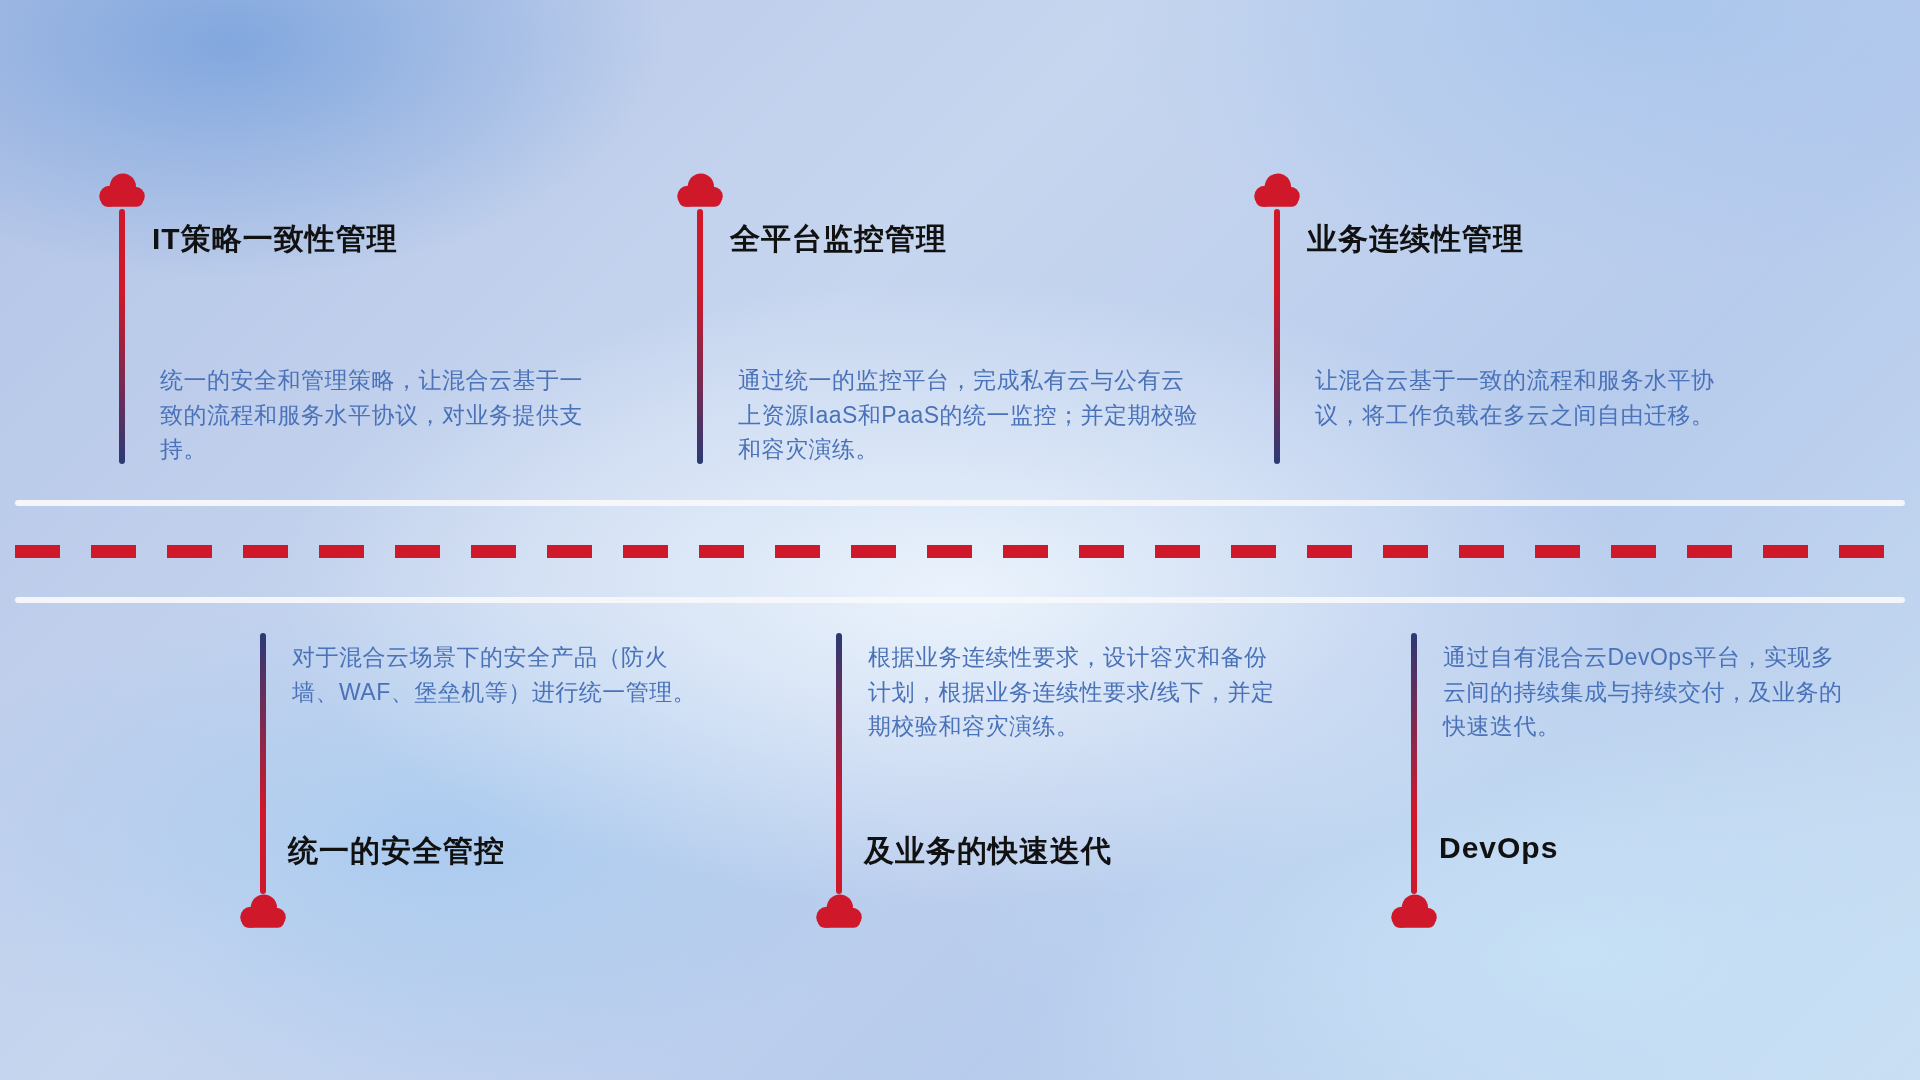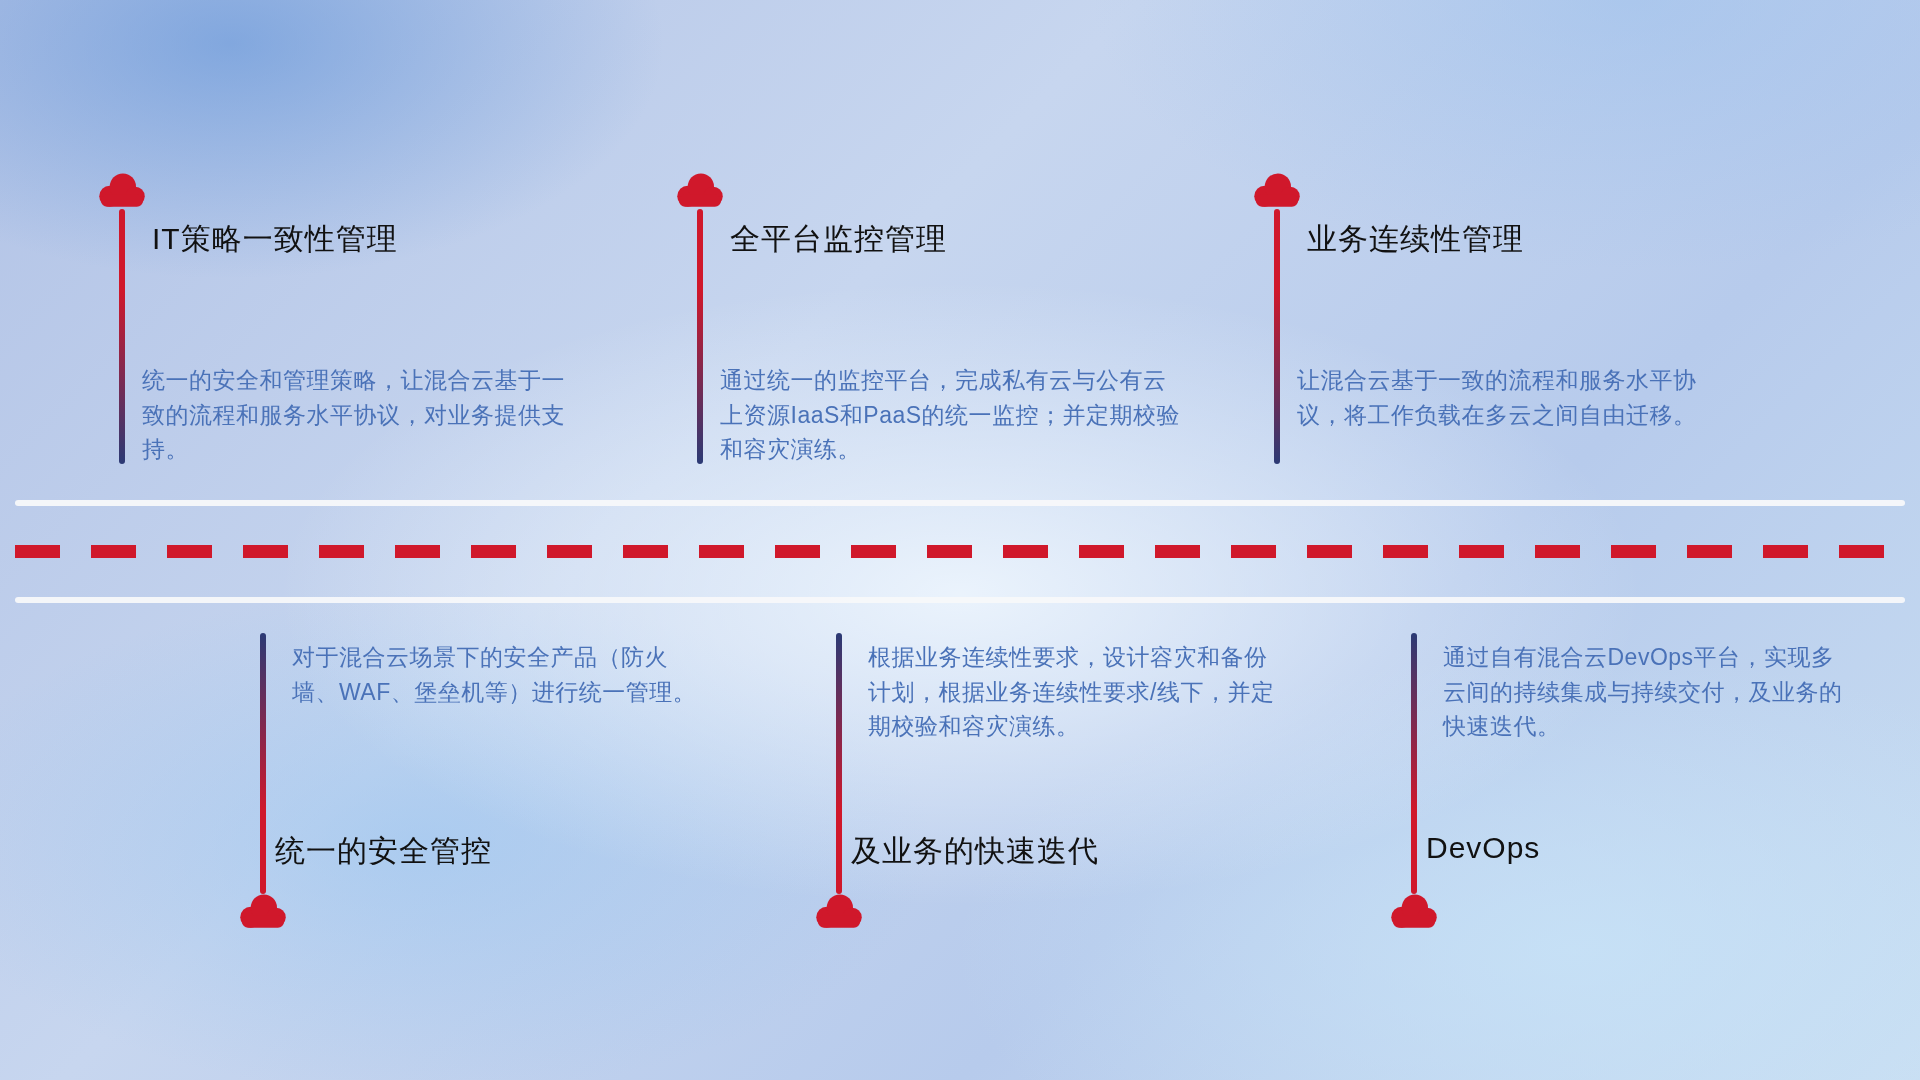--- a/index.html
+++ b/index.html
@@ -51,33 +51,33 @@
     top:38px;height:255px;
     background:linear-gradient(180deg, var(--accent-red) 0%, var(--accent-red) 32%, var(--line-navy) 100%);
   }
   .item.bottom .pin-line{
     top:0;height:261px;
     background:linear-gradient(0deg, var(--accent-red) 0%, var(--accent-red) 32%, var(--line-navy) 100%);
   }
 
   .title{
     position:absolute;white-space:nowrap;
-    font-size:30px;font-weight:400;color:var(--title-color);
+    font-size:30px;font-weight:700;color:var(--title-color);
     letter-spacing:1px;
     text-align:center;
   }
   .item.top .title{left:58px;top:48px;}
-  .item.bottom .title{left:40px;top:198px;}
+  .item.bottom .title{left:53px;top:198px;}
 
   .desc{
     position:absolute;width:var(--dw);
     font-size:23px;line-height:1.5;color:var(--desc-blue);
     letter-spacing:.5px;
   }
-  .item.top .desc{left:48px;top:192px;}
+  .item.top .desc{left:66px;top:192px;}
   .item.bottom .desc{left:57px;top:7px;}
 
   .i1{--x:122px;--dw:425px;}
   .i2{--x:700px;--dw:465px;}
   .i3{--x:1277px;--dw:430px;}
   .i4{--x:263px;--dw:416px;}
   .i5{--x:839px;--dw:422px;}
   .i6{--x:1414px;--dw:404px;}
 </style>
 </head>

